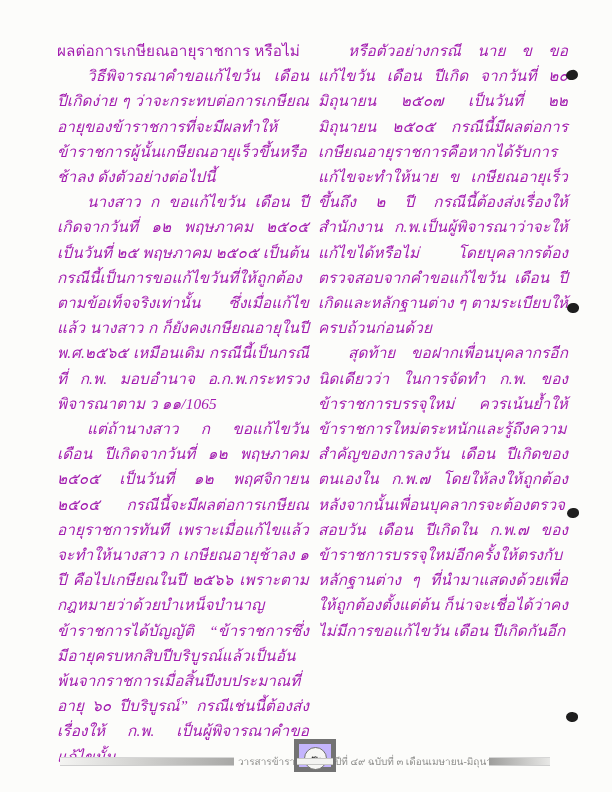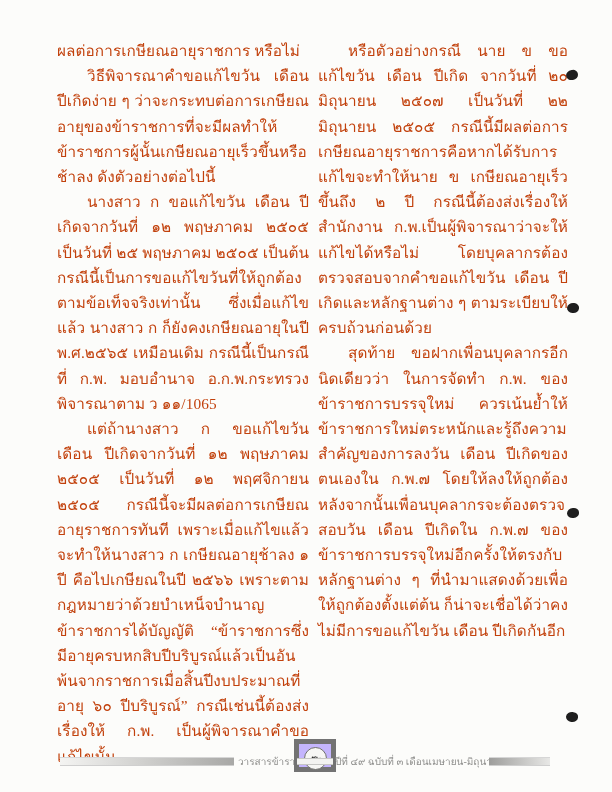--- a/index.html
+++ b/index.html
@@ -21,25 +21,25 @@
     position: absolute;
     top: 38px;
   }
   .col-left  { left: 57px;  width: 252px; }
   .col-right { left: 318px; width: 250px; }
   .column p {
     margin: 0;
     padding: 0;
     font-size: 15.3px;
     line-height: 25.2px;
-    color: #c2410c;
+    color: #a21caf;
     text-align: justify;
     letter-spacing: 0.1px;
   }
-  .indent  { text-indent: 30px; }
+  .indent  { text-indent: 30px; font-style: italic; }
 
   
   .footer-rule {
     position: absolute;
     height: 7px;
     border-top: 1px solid #d6d6d6;
     border-bottom: 1px solid #cfcfcf;
   }
   .rule-left {
     left: 60px; top: 757px; width: 174px;

